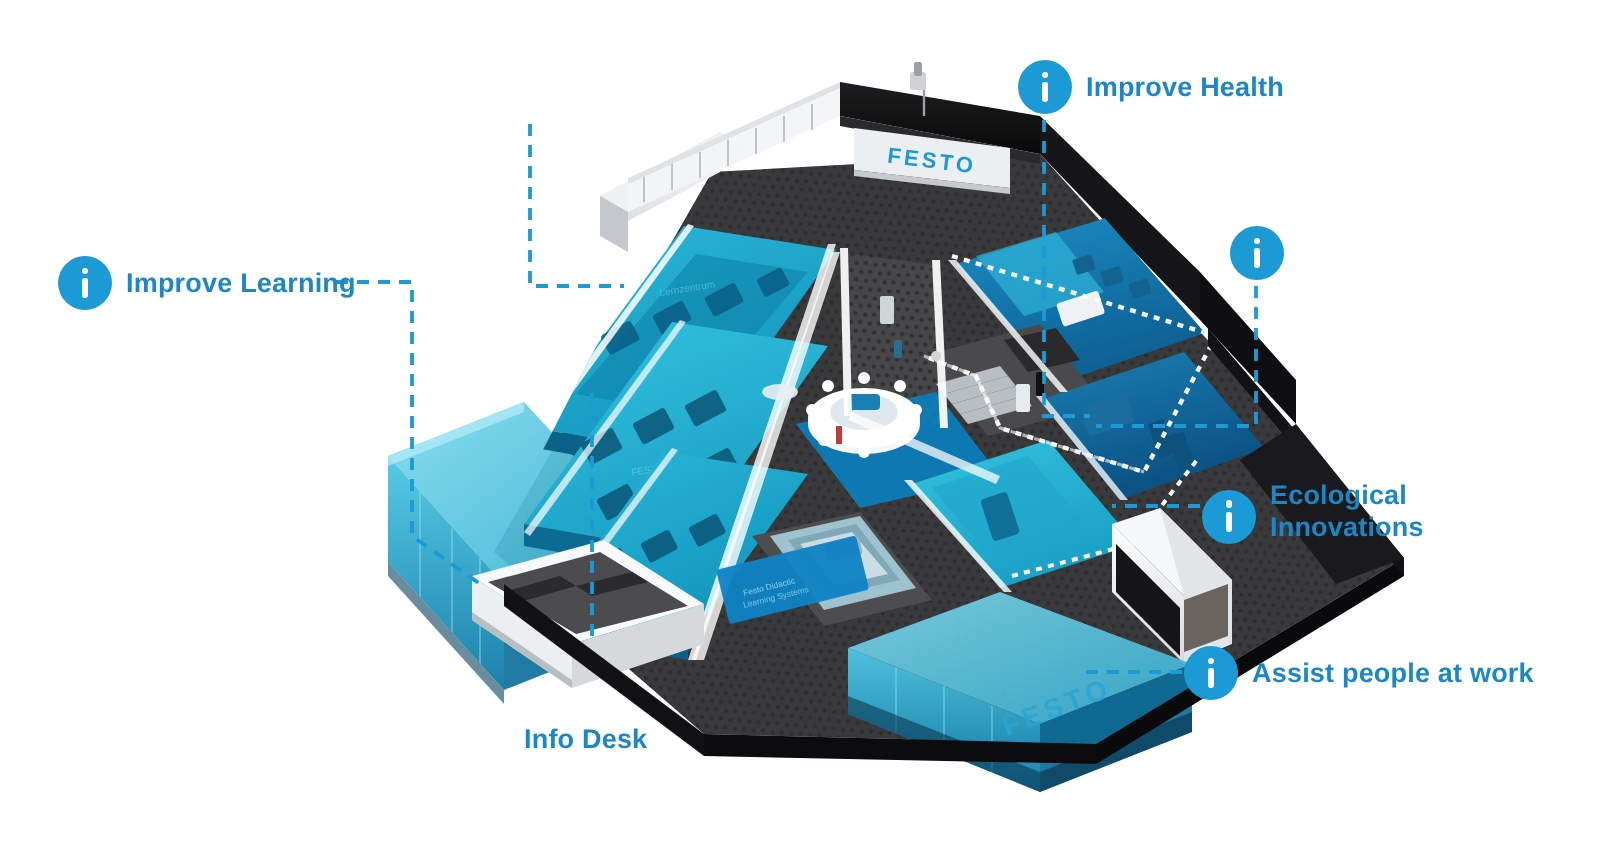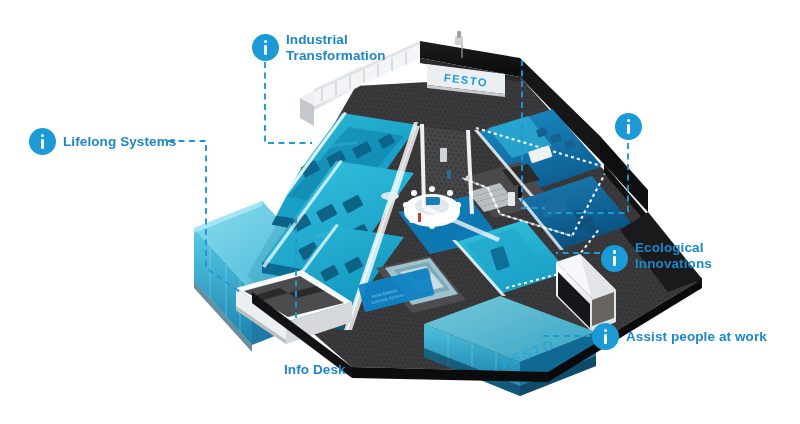--- a/index.html
+++ b/index.html
@@ -73,21 +73,20 @@
     line-height: 1.18;
     letter-spacing: 0.1px;
   }
   .callout-label.two-line {
     white-space: pre-line;
   }
   .callout.below-label {
     flex-direction: column;
     gap: 4px;
     align-items: flex-end;
-    margin-left: 22px;
   }
 </style>
 </head>
 <body>
 
 <div id="stage">
 
   <svg id="scene-svg" viewBox="0 0 800 424">
     <defs>
       <linearGradient id="gFloorDark" x1="0" y1="0" x2="1" y2="1">
@@ -377,29 +376,28 @@
       <polyline points="522,60 522,208 545,208"></polyline>
       <polyline points="628,143 628,213 548,213"></polyline>
       <polyline points="600,253 556,253"></polyline>
       <polyline points="591,336 540,336"></polyline>
       <polyline points="296,318 296,196"></polyline>
     </g>
   </svg>
 
   <div class="callout" style="left:29px; top:128px;">
     <span class="info-icon"></span>
-    <span class="callout-label">Lifelong Systems</span>
-  </div>
-
-  <div class="callout" style="left:252px; top:32px;">
+    <span class="callout-label">Improve Learning</span>
+  </div>
+
+
+  <div class="callout" style="left:509px; top:30px;">
     <span class="info-icon"></span>
-    <span class="callout-label two-line">Industrial
-Transformation</span>
-  </div>
-
+    <span class="callout-label">Improve Health</span>
+  </div>
 
   <div class="callout" style="left:615px; top:113px;">
     <span class="info-icon"></span>
   </div>
 
   <div class="callout" style="left:601px; top:240px;align-items:flex-end;">
     <span class="info-icon"></span>
     <span class="callout-label two-line">Ecological
 Innovations</span>
   </div>

